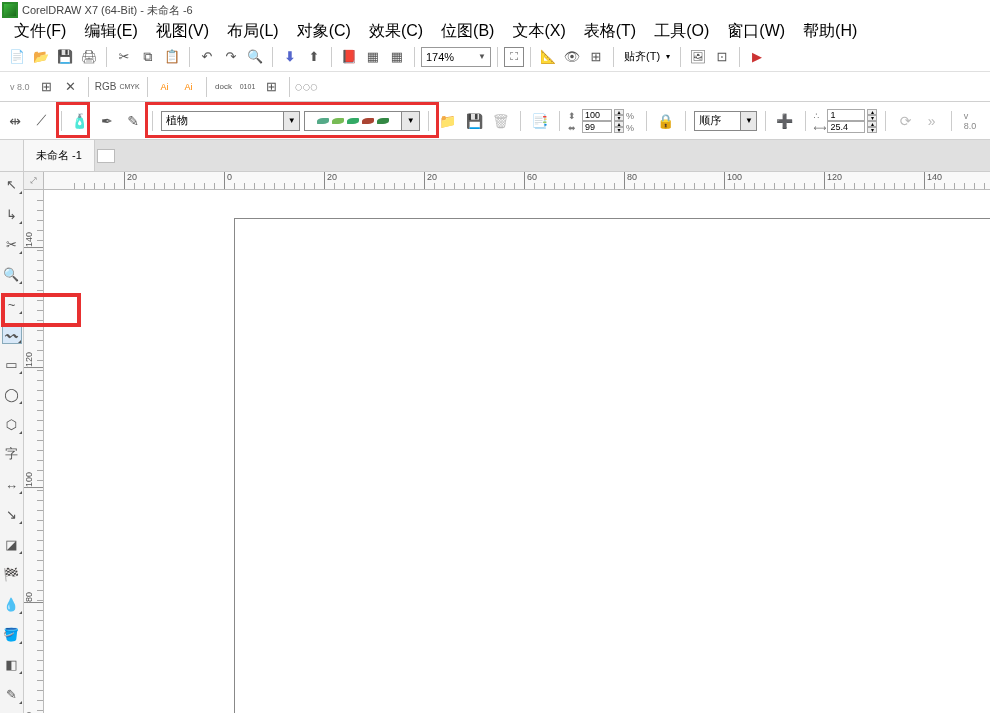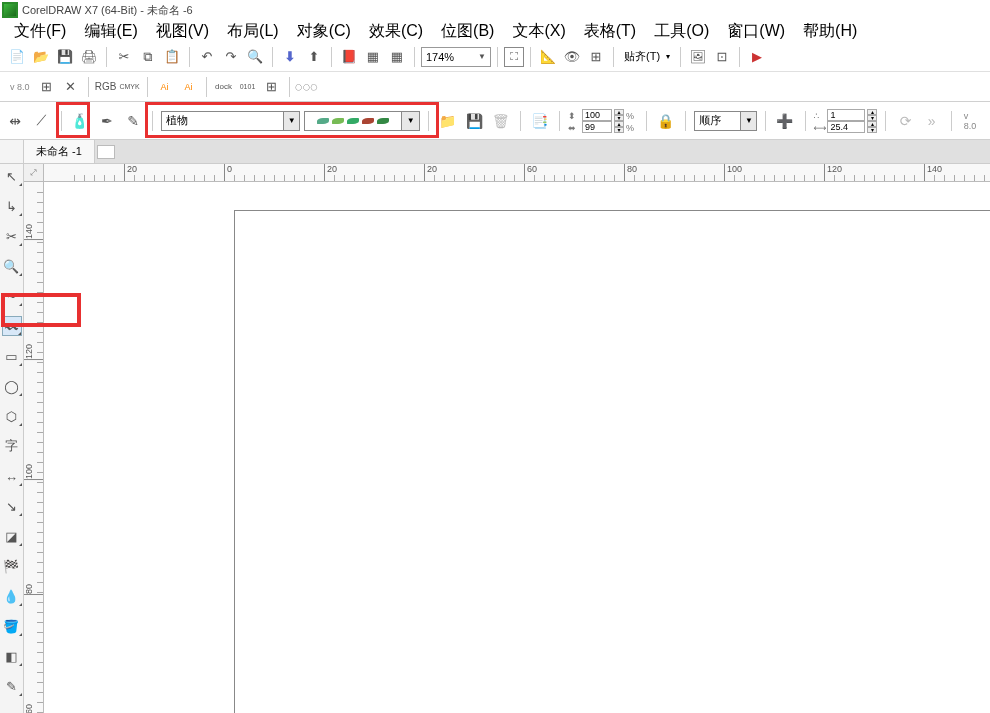--- a/index.html
+++ b/index.html
@@ -36,21 +36,21 @@
 .spraylist { height: 20px; width: 98px; border: 1px solid #888; background: #fff; display: flex; align-items: center; justify-content: center; gap: 3px; }
 .leaf { width: 12px; height: 6px; border-radius: 50% 10% 50% 10%; }
 .mini-stack { display: flex; flex-direction: column; font-size: 10px; line-height: 12px; }
 .mini-stack .row { display: flex; align-items: center; gap: 2px; }
 .mini-stack .ic { width: 12px; height: 10px; color: #777; font-size: 9px; }
 .mini-stack input { width: 30px; height: 12px; border: 1px solid #aaa; font-size: 9px; padding: 0 2px; }
 .spinners { width: 10px; display: flex; flex-direction: column; }
 .spinners div { height: 6px; border: 1px solid #aaa; font-size: 6px; line-height: 4px; text-align: center; background: #eee; }
 
 
-.doctabs { height: 24px; background: #86efac; border-bottom: 1px solid #ccc; display: flex; align-items: stretch; }
+.doctabs { height: 32px; background: #86efac; border-bottom: 1px solid #ccc; display: flex; align-items: stretch; }
 .doctabs .ltoolcol { width: 24px; border-right: 1px solid #ccc; background: #f4f4f4; }
 .doctab { padding: 0 12px; background: #f8f8f8; border-right: 1px solid #ccc; display: flex; align-items: center; font-size: 11px; }
 .doctabs .rest { flex: 1; background: #e0e0e0; display:flex; align-items:center; }
 .doctabs .plusbox { width: 18px; height: 14px; border: 1px solid #bbb; background: #fff; margin-left: 2px; }
 
 
 .workarea { display: flex; height: calc(713px - 20px - 22px - 30px - 30px - 38px - 20px); }
 .toolbox { width: 24px; background: #f4f4f4; border-right: 1px solid #ccc; display: flex; flex-direction: column; align-items: center; padding-top: 2px; gap: 10px; }
 .toolbox .tool { width: 20px; height: 20px; display: flex; align-items: center; justify-content: center; color: #555; font-size: 13px; position: relative; }
 .toolbox .tool.sel { background: #d8e8f8; border: 1px solid #8ab; }

